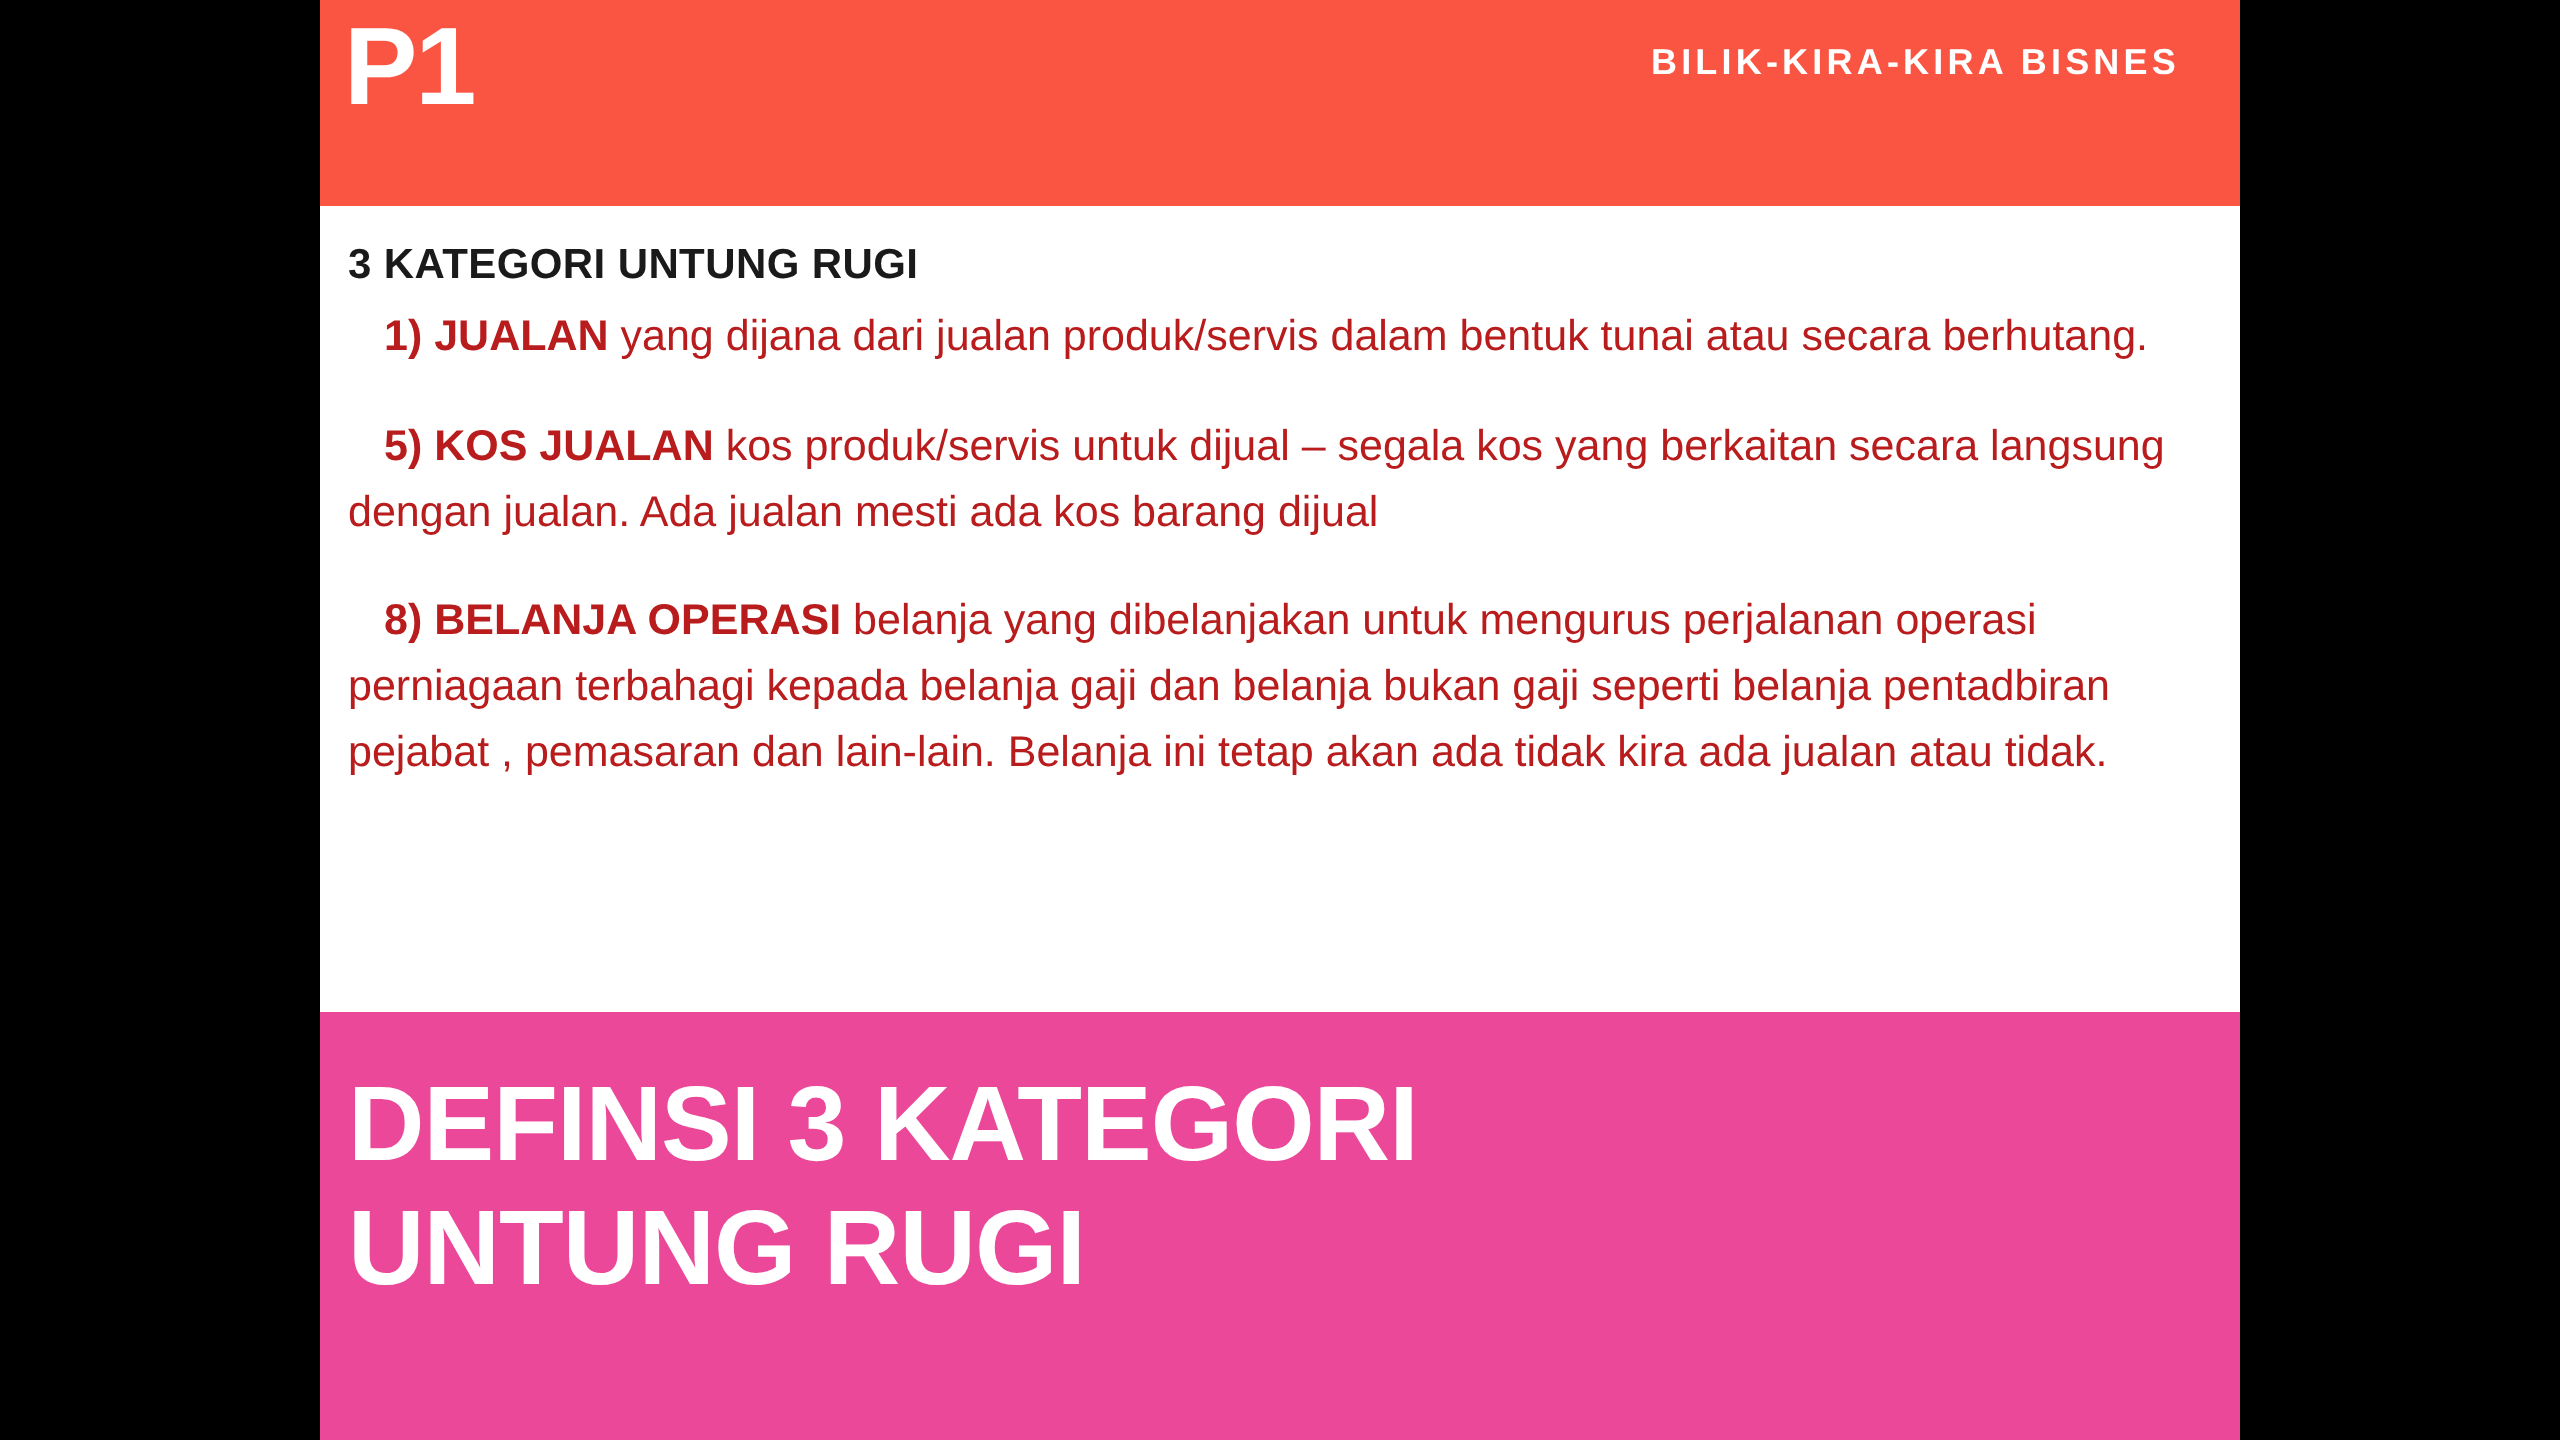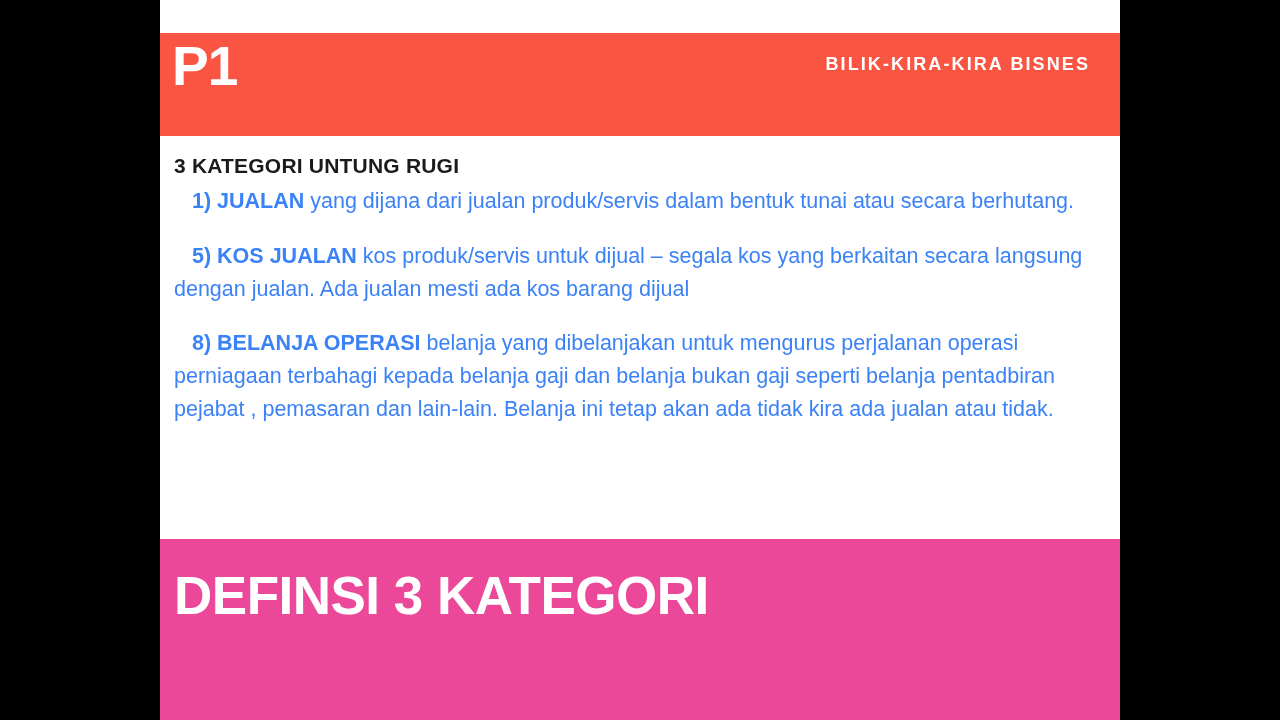--- a/index.html
+++ b/index.html
@@ -28,21 +28,20 @@
     background: #ffffff;
     display: flex;
     flex-direction: column;
   }
   
   .header {
     position: relative;
     height: 103px;
     background: #fa5543;
     flex: 0 0 auto;
-    margin-top: 33px;
   }
   .header-logo {
     position: absolute;
     left: 12px;
     top: 6px;
     color: #ffffff;
     font-size: 55px;
     font-weight: bold;
     letter-spacing: -1px;
     line-height: 1;
@@ -70,21 +69,21 @@
   .body-title {
     font-size: 21px;
     font-weight: bold;
     color: #1a1a1a;
     letter-spacing: 0.2px;
     margin: 0 0 6px 0;
     line-height: 1.3;
   }
   .para {
     font-size: 21.5px;
-    color: #3b82f6;
+    color: #b91c1c;
     line-height: 1.52;
     margin: 0 0 22px 0;
     text-indent: 18px;
   }
   .para:last-child { margin-bottom: 0; }
   .para b {
     font-weight: bold;
   }
   
   .footer {
@@ -128,17 +127,18 @@
       </p>
 
       <p class="para">
         <b>8) BELANJA OPERASI</b><span> belanja yang dibelanjakan untuk mengurus perjalanan operasi perniagaan terbahagi kepada belanja gaji dan belanja bukan gaji seperti belanja pentadbiran pejabat , pemasaran dan lain-lain. Belanja ini tetap akan ada tidak kira ada jualan atau tidak.</span>
       </p>
     </div>
 
     <div class="footer">
       <div class="footer-title">
         <span class="footer-line">DEFINSI 3 KATEGORI</span>
+        <span class="footer-line">UNTUNG RUGI</span>
       </div>
     </div>
 
   </div>
 </div>
 
 </body></html>

